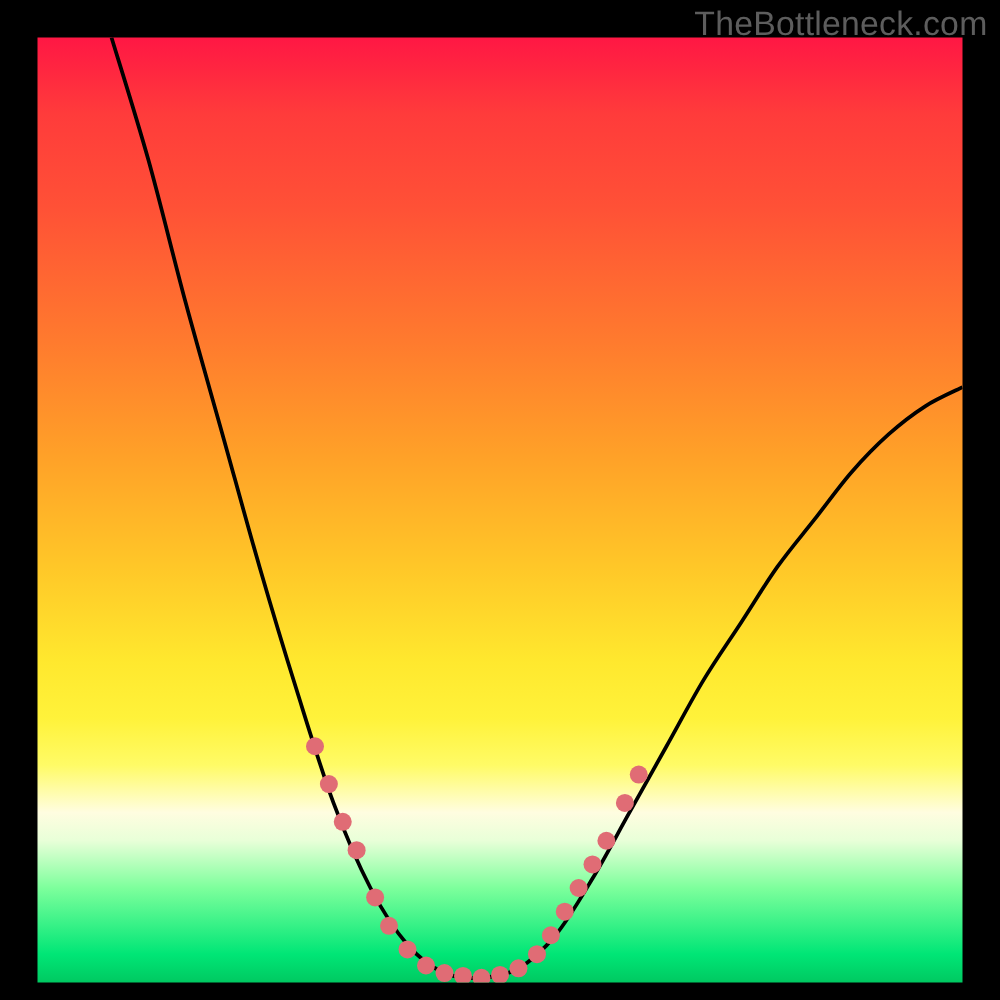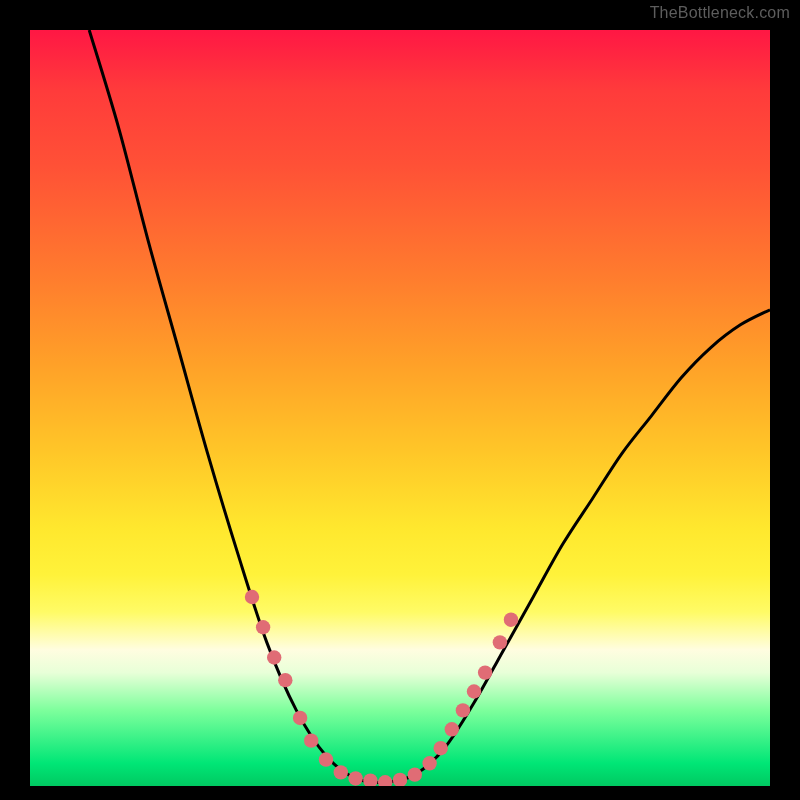--- a/index.html
+++ b/index.html
@@ -41,21 +41,21 @@
       #7dff9c 90%,
       #00e676 97%,
       #00c961 100%
     );
   }
   .watermark {
     position: absolute;
     top: 4px;
     right: 10px;
     color: #5d5d5d;
-    font-size: 16px;
+    font-size: 27px;
     font-weight: 500;
     letter-spacing: 0.2px;
   }
   svg.curve {
     position: absolute;
     left: 0; top: 0;
     width: 740px;
     height: 756px;
   }
 </style>

